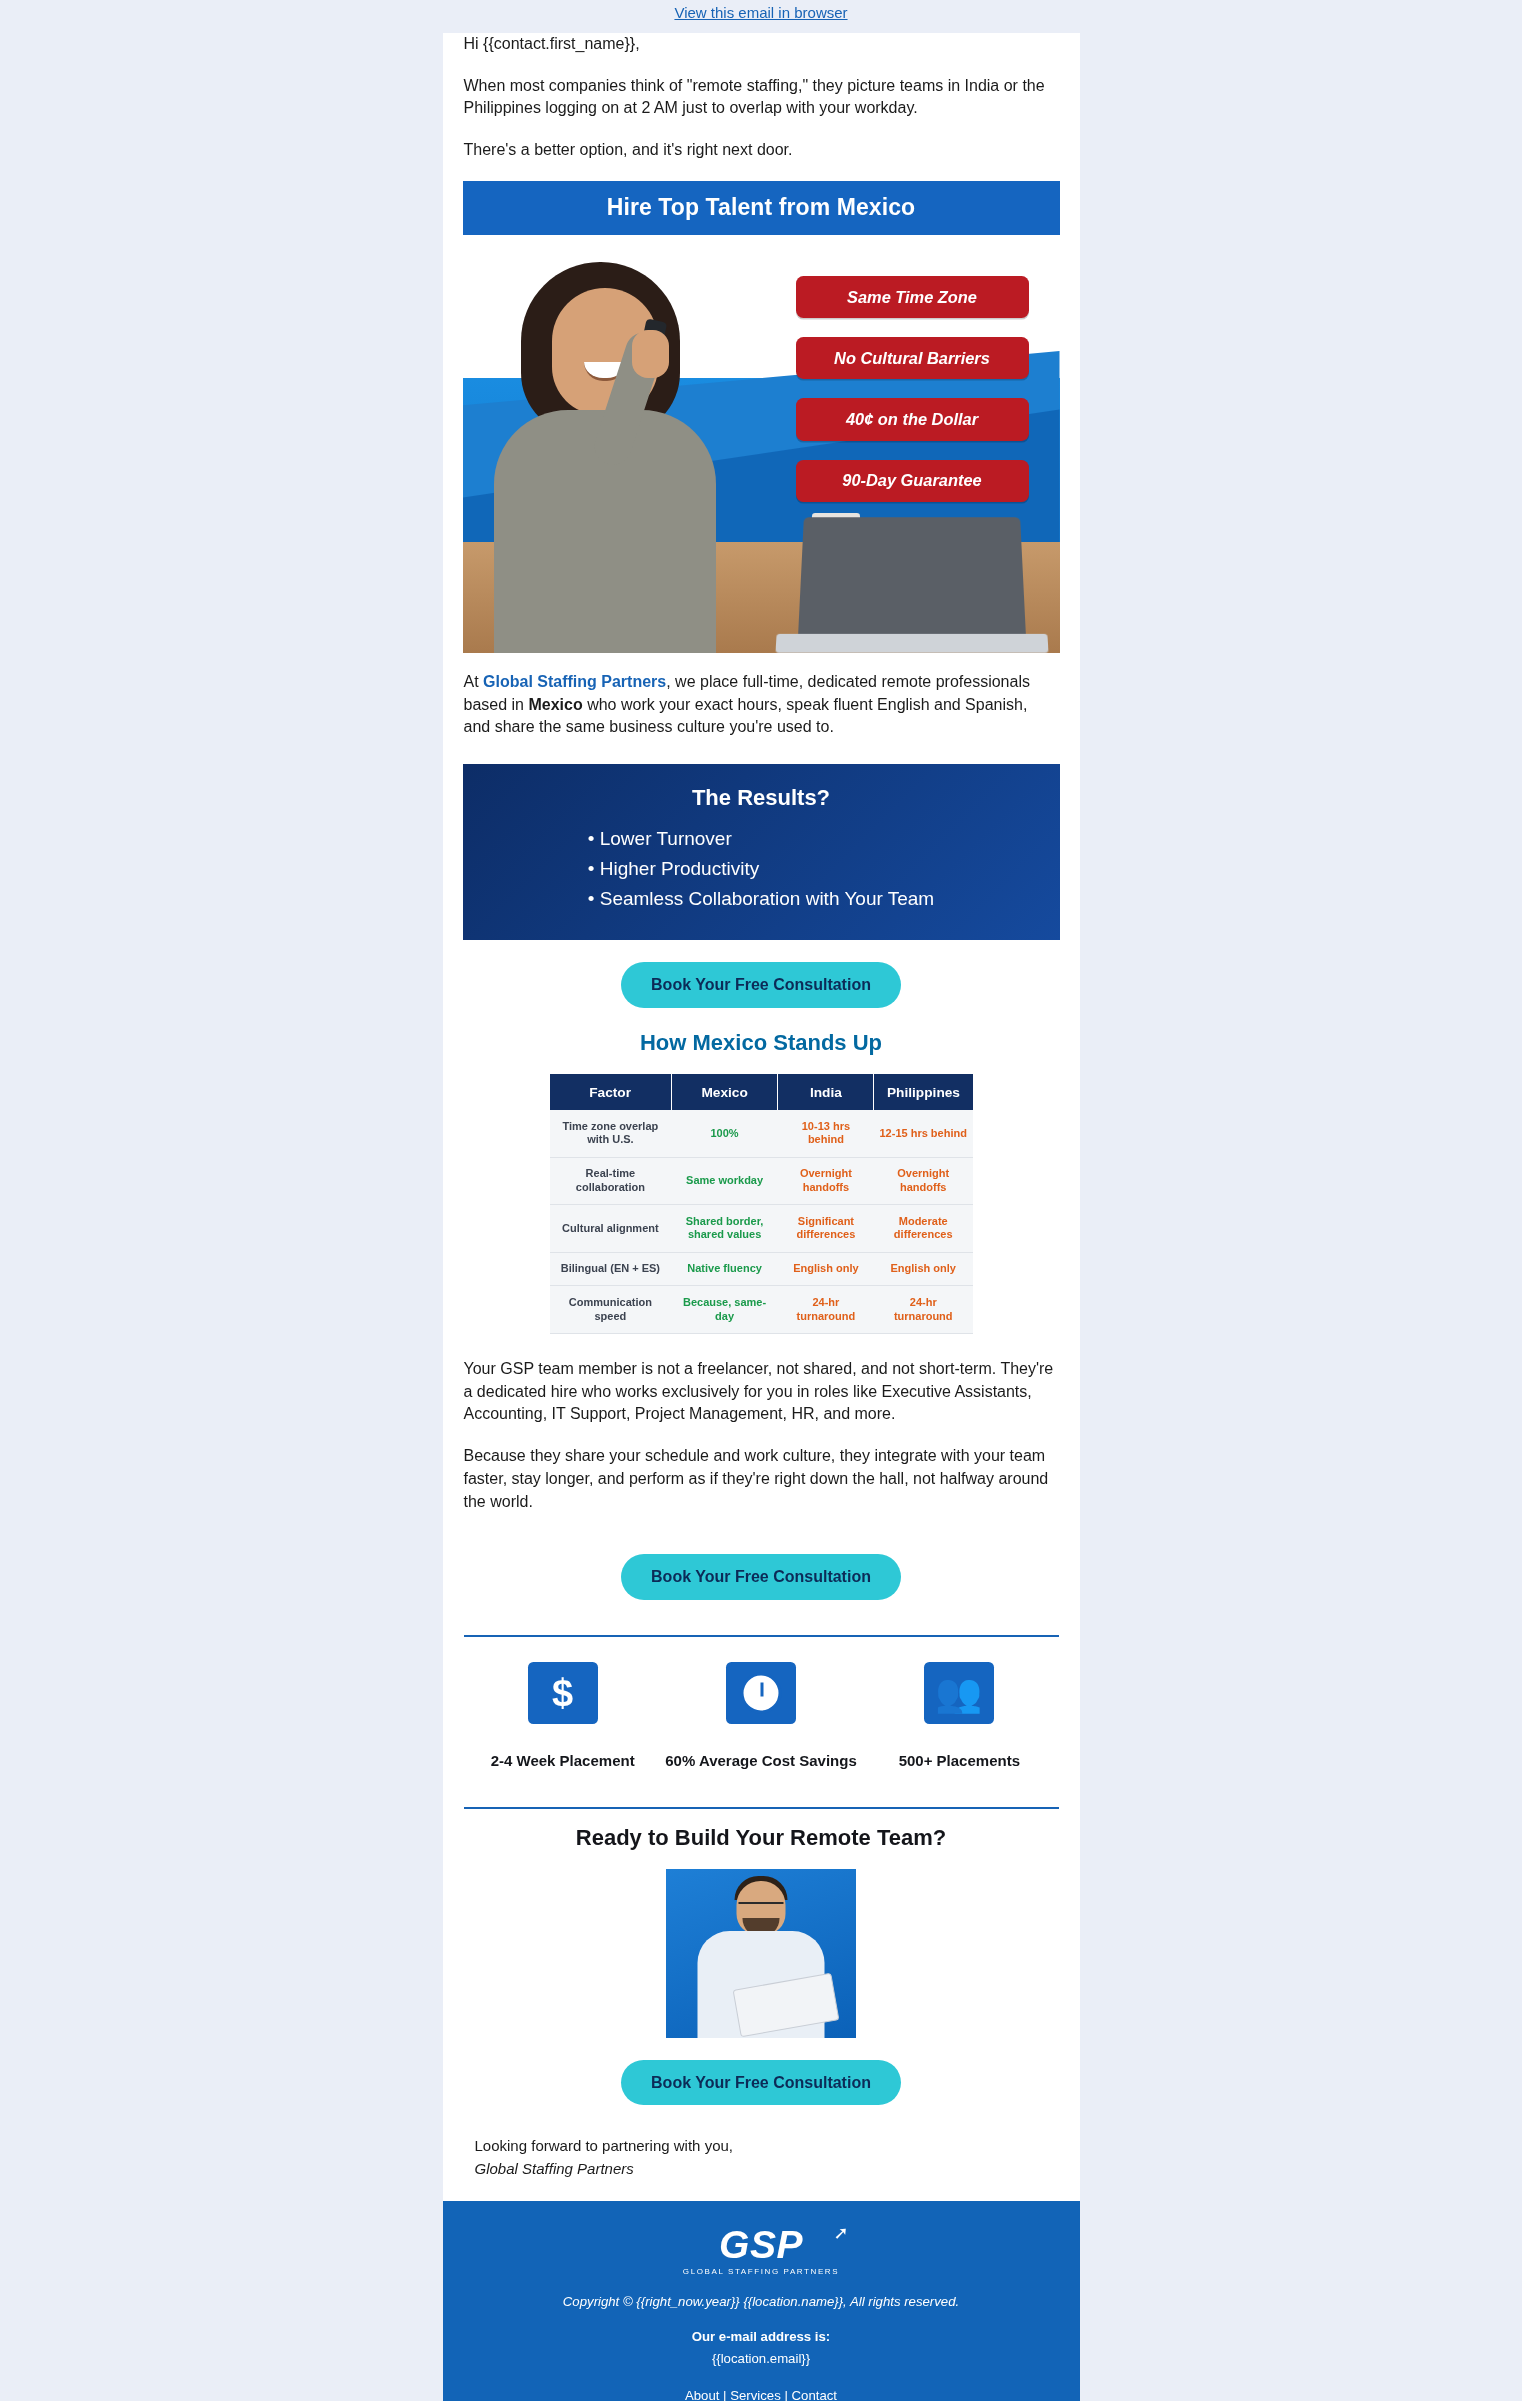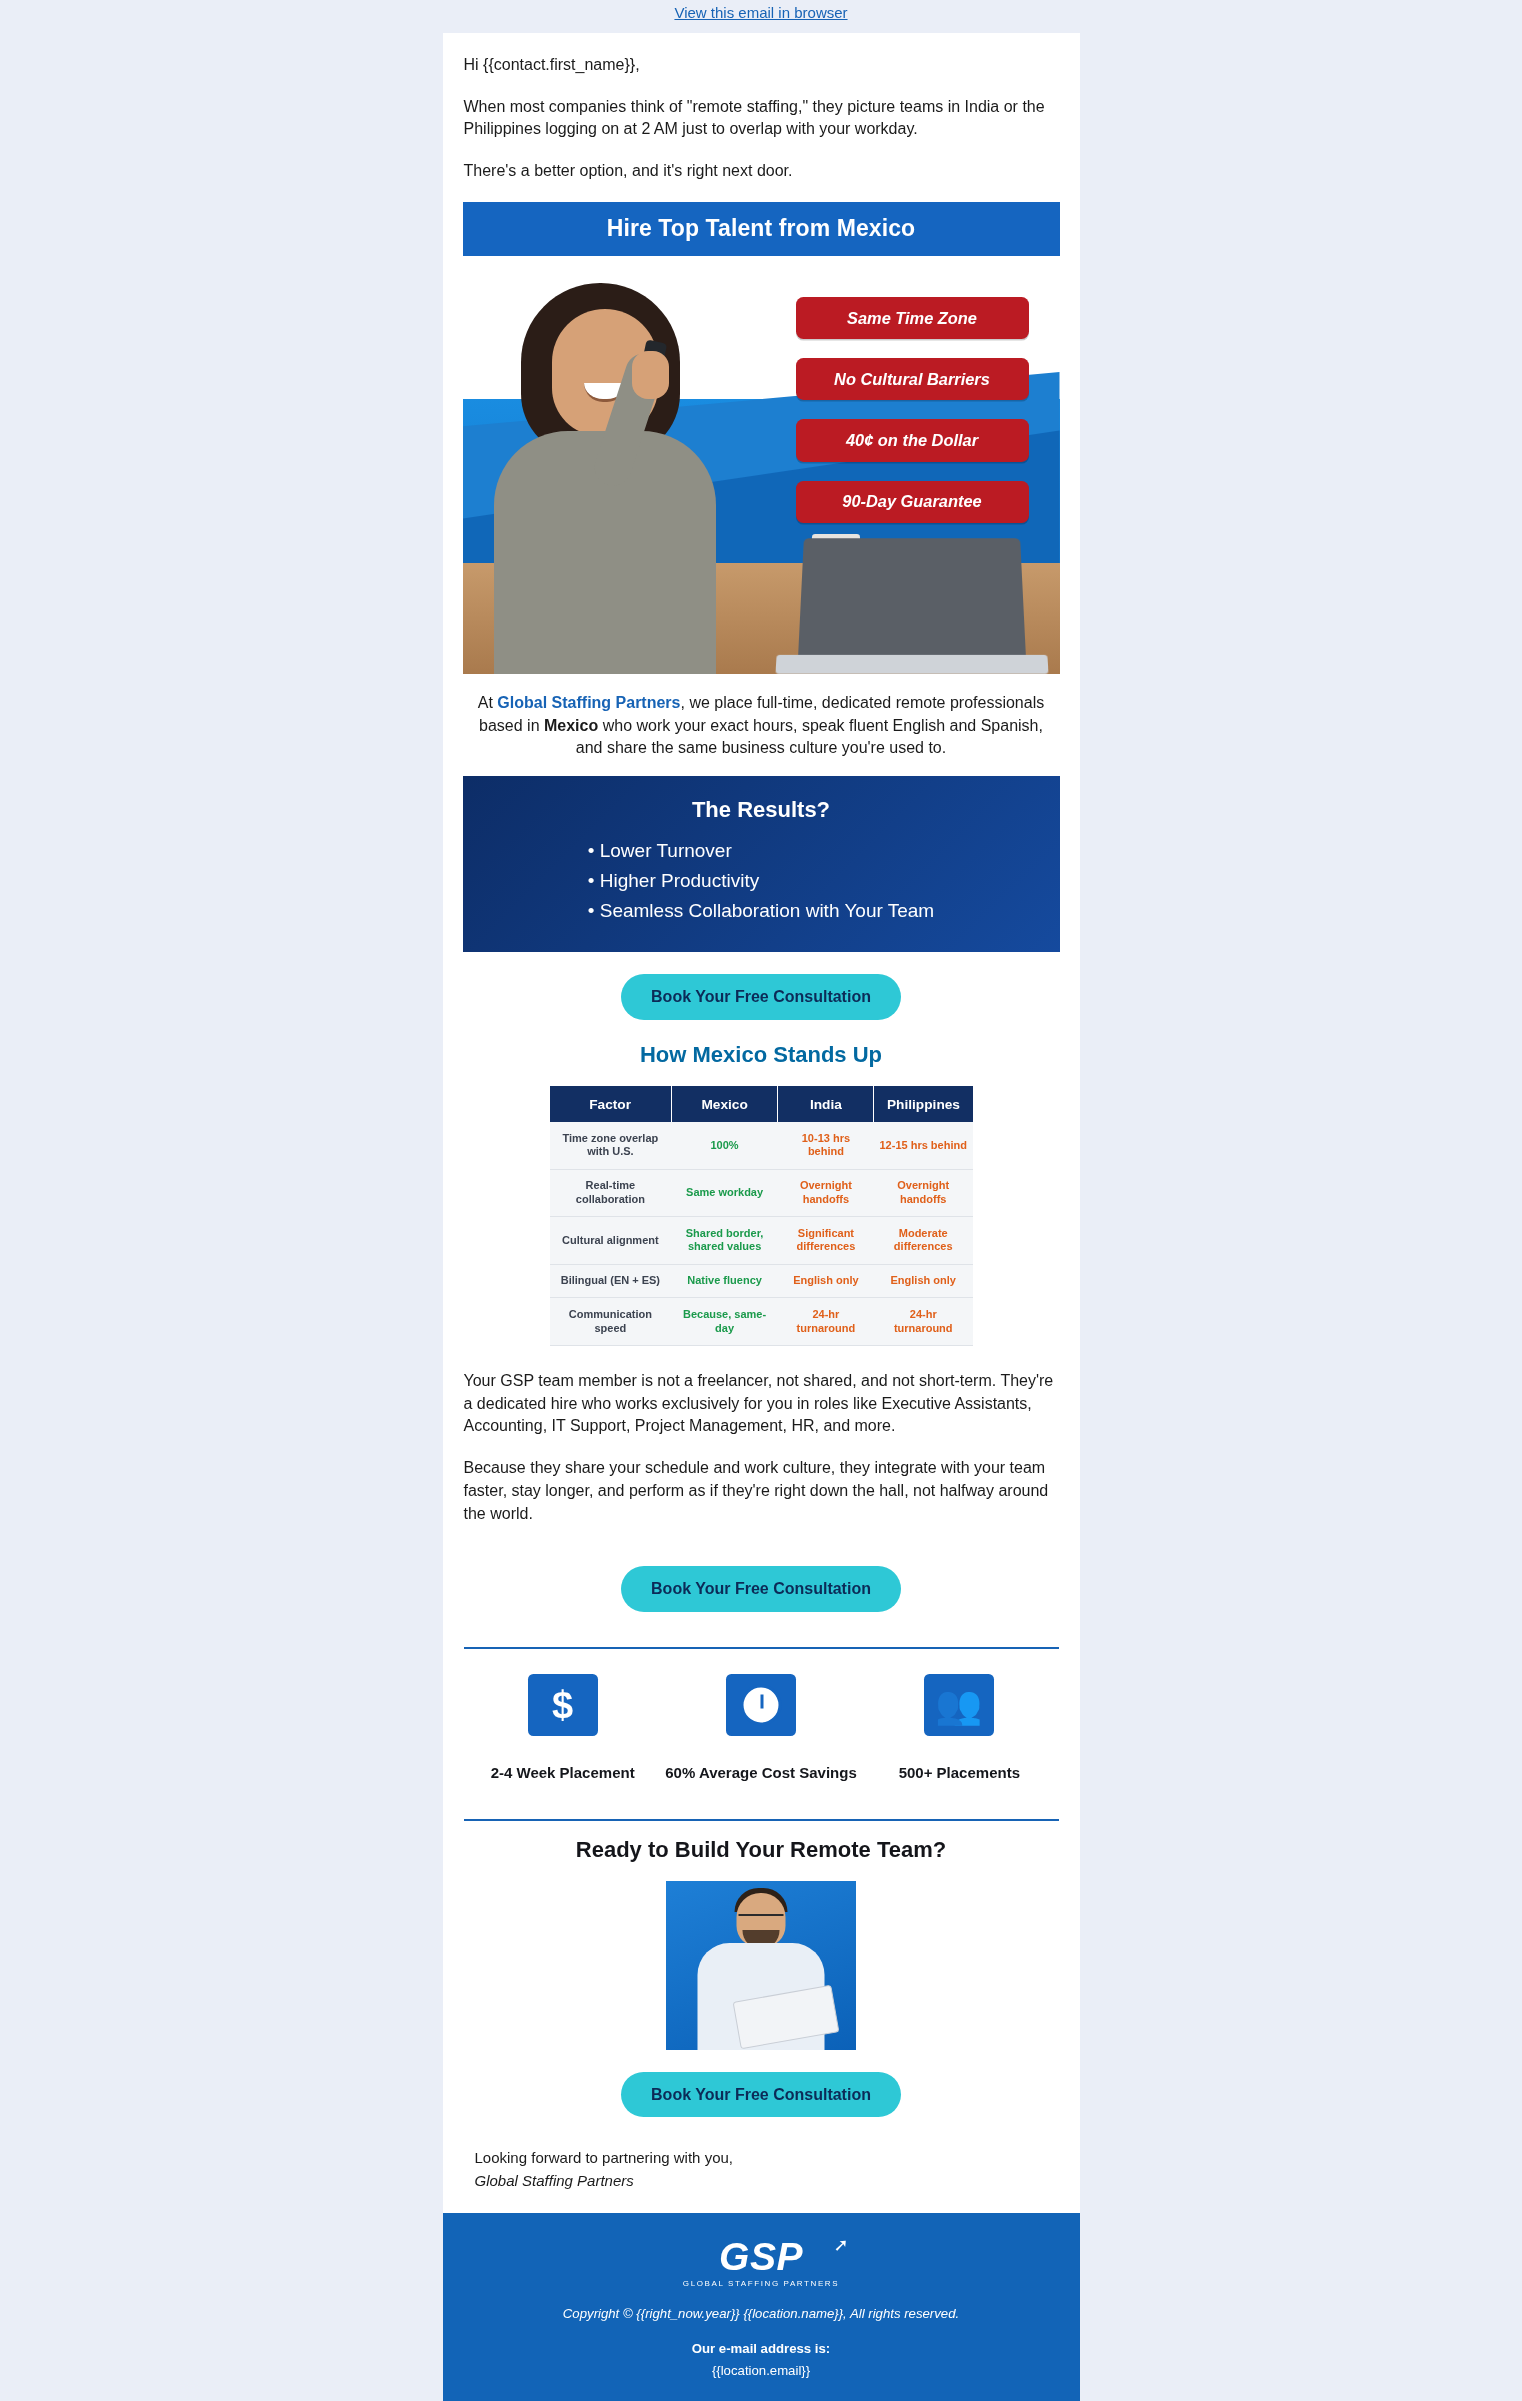--- a/index.html
+++ b/index.html
@@ -32,21 +32,21 @@
   }
   .body-pad {
     padding: 0 21px;
   }
   p.para {
     font-size: 16px;
     line-height: 1.42;
     color: #1b1b1b;
     margin: 0 0 19px 0;
   }
-  p.para.first { margin-top: 21px; }
+  p.para.first { }
   .blue-banner {
     background: #1565c0;
     margin: 5.3px 20px 0 20px;
     padding: 13.7px 0;
     text-align: center;
   }
   .blue-banner h2 {
     margin: 0;
     color: #ffffff;
     font-size: 23px;
@@ -177,22 +177,21 @@
     color: #ffffff;
     font-size: 16.4px;
     font-weight: bold;
     text-align: center;
     padding: 11.6px 0;
     border-radius: 7.4px;
     margin-bottom: 19px;
     box-shadow: 0 1.6px 0 rgba(0,0,0,.2);
   }
   .mid-copy {
-    padding: 18px 21px 16px 21px;
-    text-align: center;
+    padding: 18px 21px 25px 21px;
   }
   .mid-copy p {
     font-size: 16px;
     line-height: 1.42;
     margin: 0;
     color: #1b1b1b;
   }
   .mid-copy .brand {
     color: #1763b5;
     font-weight: bold;

